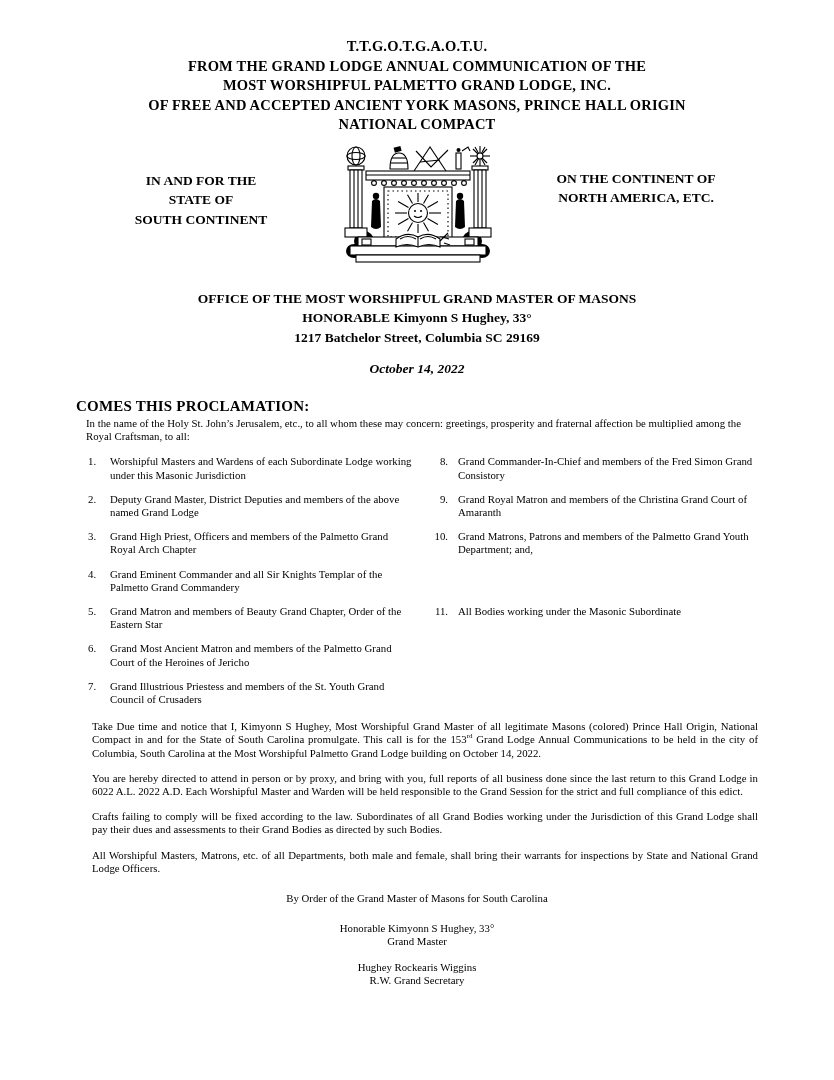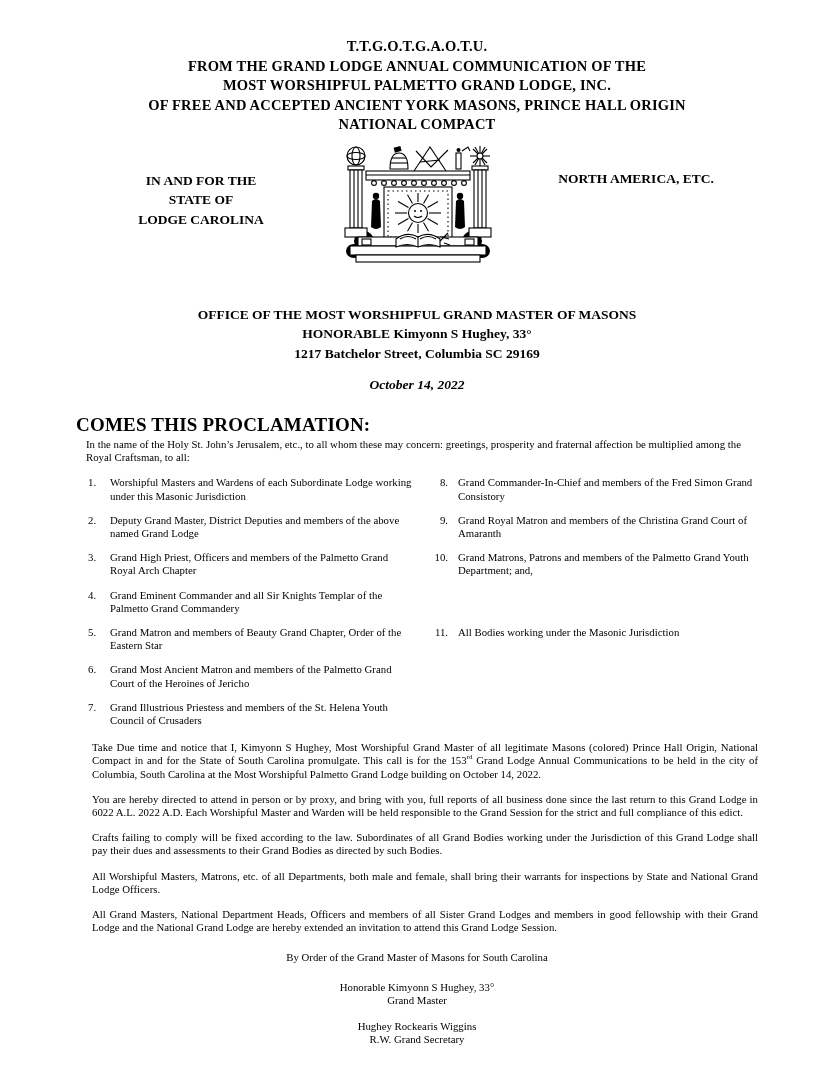--- a/index.html
+++ b/index.html
@@ -6,25 +6,25 @@
   body { width:834px; font-family:"Liberation Serif", serif; color:#000; }
   .page { position:relative; width:834px; height:1080px; background:#fff; overflow:hidden; }
 
   .title-block { padding-top:37px; text-align:center; font-weight:bold; font-size:14.5px; line-height:19.5px; letter-spacing:0.2px; }
 
   .mid { position:relative; height:126px; margin-top:8px; }
   .left-block { position:absolute; left:116px; top:28px; width:170px; text-align:center; font-weight:bold; font-size:13.5px; line-height:19.5px; }
   .right-block { position:absolute; left:528px; top:26px; width:216px; text-align:center; font-weight:bold; font-size:13.5px; line-height:19.5px; }
   .emblem-wrap { position:absolute; left:328px; top:-2px; width:180px; height:128px; }
 
-  .office { margin-top:36px; text-align:center; font-weight:bold; font-size:13.5px; line-height:19.5px; }
+  .office { margin-top:20px; text-align:center; font-weight:bold; font-size:13.5px; line-height:19.5px; }
   .date-line { margin-top:14px; text-align:center; font-weight:bold; font-size:13.5px;font-style:italic; }
 
   .main { margin:0 76px; width:682px; }
-  .proc-heading { margin-top:21px; font-weight:bold; font-size:19px; letter-spacing:0.2px; }
+  .proc-heading { margin-top:21px; font-weight:bold; font-size:15px; letter-spacing:0.2px; }
   .intro { margin:2px 0 0 10px; font-size:10.8px; line-height:13.2px; }
 
   .list { margin-top:12px; display:grid; grid-template-columns:34px 306px 42px 300px; row-gap:11px; font-size:10.8px; line-height:13.2px; }
   .lnum { padding-left:12px; }
   .rnum { text-align:right; padding-right:10px; }
 
   .body-par { margin:12px 0 0 16px; font-size:10.8px; line-height:13.2px; text-align:justify; }
   .body-par sup { font-size:7px; line-height:0; }
 
   .closing { margin-top:17px; text-align:center; font-size:10.8px; line-height:13.5px; }
@@ -45,21 +45,21 @@
     <div>FROM THE GRAND LODGE ANNUAL COMMUNICATION OF THE</div>
     <div>MOST WORSHIPFUL PALMETTO GRAND LODGE, INC.</div>
     <div>OF FREE AND ACCEPTED ANCIENT YORK MASONS, PRINCE HALL ORIGIN</div>
     <div>NATIONAL COMPACT</div>
   </div>
 
   <div class="mid">
     <div class="left-block">
       <div>IN AND FOR THE</div>
       <div>STATE OF</div>
-      <div>LODGE CAROLINA</div>
+      <div>SOUTH CONTINENT</div>
     </div>
 
     <div class="emblem-wrap">
       <svg viewBox="0 0 180 128" width="180" height="128">
 
         <circle class="fillb" cx="36" cy="100" r="10"></circle>
         <circle class="fillb" cx="144" cy="100" r="10"></circle>
         <ellipse class="fillb" cx="26" cy="110" rx="8" ry="7"></ellipse>
         <ellipse class="fillb" cx="154" cy="110" rx="8" ry="7"></ellipse>
 
@@ -195,20 +195,21 @@
           <path class="paper" d="M68 98 Q79 90 90 96 Q101 90 112 98 L112 106 Q101 101 90 106 Q79 101 68 106 Z"></path>
           <line class="ink" x1="90" y1="96" x2="90" y2="106"></line>
           <path class="ink" d="M72 98 Q80 93 88 98"></path>
           <path class="ink" d="M92 98 Q100 93 108 98"></path>
           <path class="ink" d="M112 100 L120 92 M114 96 L121 98 M116 102 L122 104"></path>
         </g>
       </svg>
     </div>
 
     <div class="right-block">
+      <div>ON THE CONTINENT OF</div>
       <div>NORTH AMERICA, ETC.</div>
     </div>
   </div>
 
   <div class="office">
     <div>OFFICE OF THE MOST WORSHIPFUL GRAND MASTER OF MASONS</div>
     <div>HONORABLE Kimyonn S Hughey, 33°</div>
     <div>1217 Batchelor Street, Columbia SC 29169</div>
   </div>
   <div class="date-line">October 14, 2022</div>
@@ -234,38 +235,37 @@
       <div>Grand Matrons, Patrons and members of the Palmetto Grand Youth Department; and,</div>
 
       <div class="lnum">4.</div>
       <div>Grand Eminent Commander and all Sir Knights Templar of the Palmetto Grand Commandery</div>
       <div class="rnum"></div>
       <div></div>
 
       <div class="lnum">5.</div>
       <div>Grand Matron and members of Beauty Grand Chapter, Order of the Eastern Star</div>
       <div class="rnum">11.</div>
-      <div>All Bodies working under the Masonic Jurisdiction</div>
+      <div>All Bodies working under the Masonic Subordinate</div>
 
       <div class="lnum">6.</div>
       <div>Grand Most Ancient Matron and members of the Palmetto Grand Court of the Heroines of Jericho</div>
       <div class="rnum"></div>
       <div></div>
 
       <div class="lnum">7.</div>
-      <div>Grand Illustrious Priestess and members of the St. Helena Youth Council of Crusaders</div>
+      <div>Grand Illustrious Priestess and members of the St. Youth Grand Council of Crusaders</div>
       <div class="rnum"></div>
       <div></div>
     </div>
 
     <p class="body-par" style="margin-top:14px"><span>Take Due time and notice that I, Kimyonn S Hughey, Most Worshipful Grand Master of all legitimate Masons (colored) Prince Hall Origin, National Compact in and for the State of South Carolina promulgate. This call is for the 153</span><sup>rd</sup><span> Grand Lodge Annual Communications to be held in the city of Columbia, South Carolina at the Most Worshipful Palmetto Grand Lodge building on October 14, 2022.</span></p>
     <p class="body-par">You are hereby directed to attend in person or by proxy, and bring with you, full reports of all business done since the last return to this Grand Lodge in 6022 A.L. 2022 A.D.  Each Worshipful Master and Warden will be held responsible to the Grand Session for the strict and full compliance of this edict.</p>
     <p class="body-par">Crafts failing to comply will be fixed according to the law. Subordinates of all Grand Bodies working under the Jurisdiction of this Grand Lodge shall pay their dues and assessments to their Grand Bodies as directed by such Bodies.</p>
     <p class="body-par">All Worshipful Masters, Matrons, etc. of all Departments, both male and female, shall bring their warrants for inspections by State and National Grand Lodge Officers.</p>
-    <p class="body-par">All Grand Masters, National Department Heads, Officers and members of all Sister Grand Lodges and members in good fellowship with their Grand Lodge and the National Grand Lodge are hereby extended an invitation to attend this Grand Lodge Session.</p>
 
     <div class="closing">
       <div>By Order of the Grand Master of Masons for South Carolina</div>
       <div class="sig-block">
         <div>Honorable Kimyonn S Hughey, 33°</div>
         <div>Grand Master</div>
       </div>
       <div class="sig-block2">
         <div>Hughey Rockearis Wiggins</div>
         <div>R.W. Grand Secretary</div>

